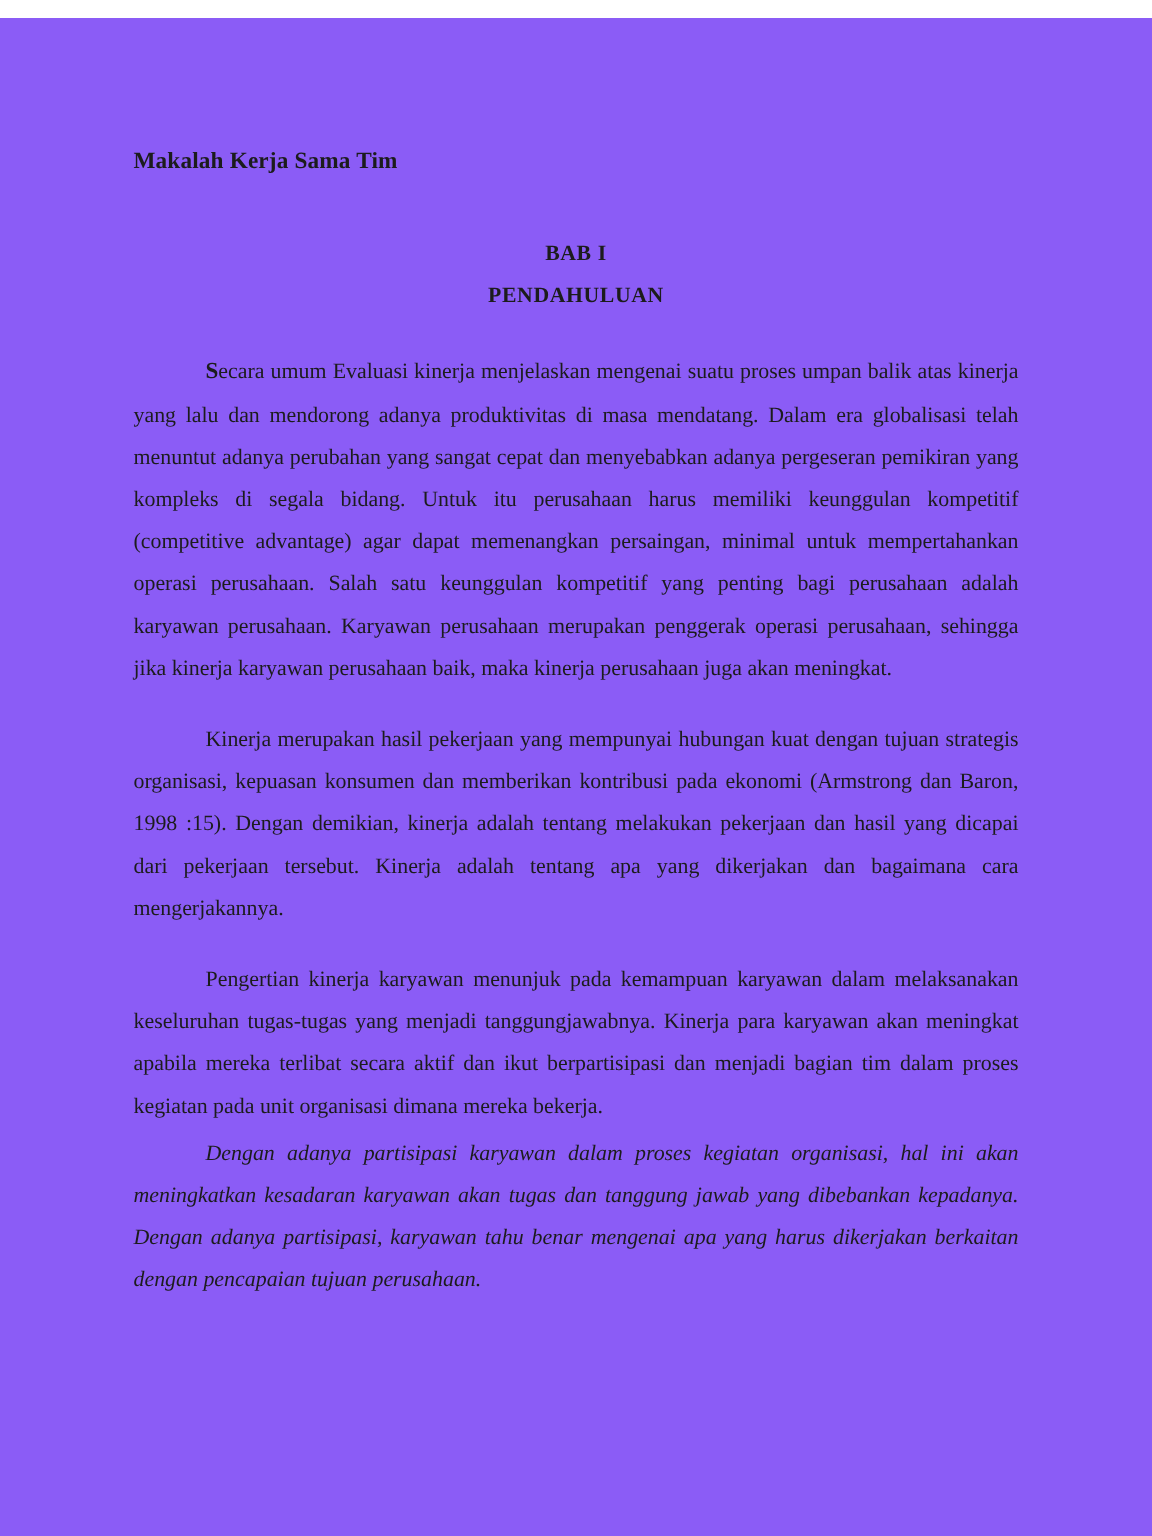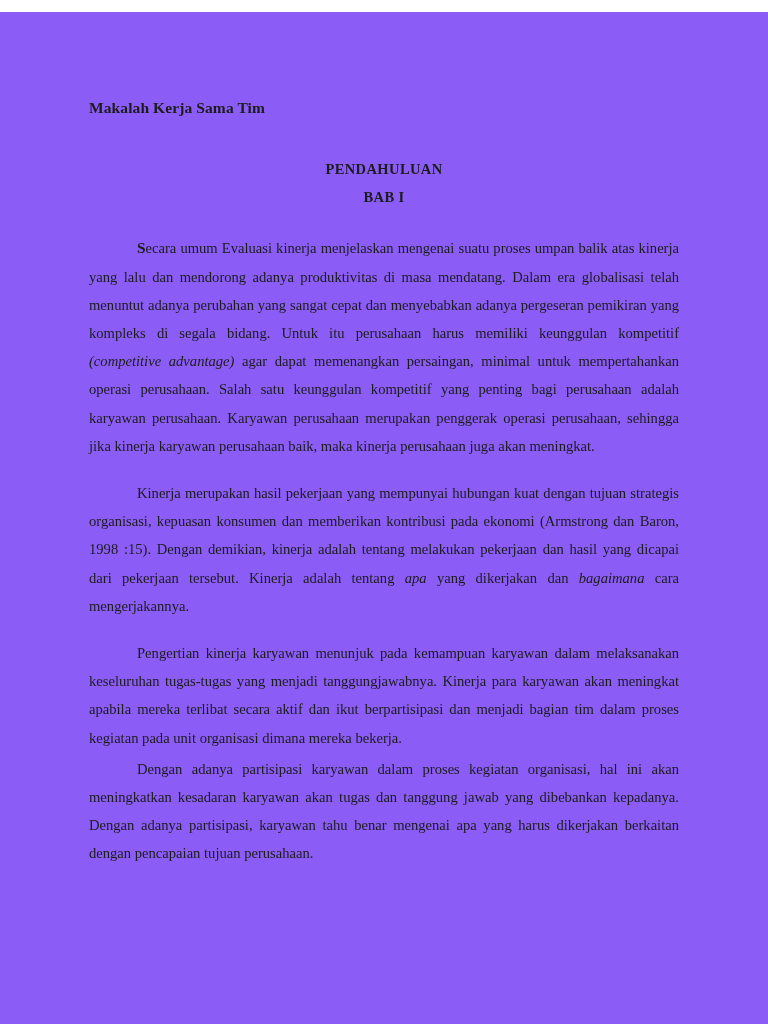--- a/index.html
+++ b/index.html
@@ -67,40 +67,40 @@
     hyphens: none;
   }
   p.body-par.first {
     margin-top: 23px;
   }
   p.body-par.gap {
     margin-top: 19px;
   }
   p.body-par.gap-small {
     margin-top: 3px;
+    font-style: italic;
   }
   .lead-cap {
     font-weight: 600;
     font-size: 15.4px;
   }
   .ital {
-    font-style: italic;
   }
 </style>
 </head>
 <body>
 
 <div class="page">
   <div class="content">
 
     <div class="doc-title">Makalah Kerja Sama Tim</div>
 
     <div class="chapter-block">
+      <div class="chapter-line">BAB I</div>
       <div class="chapter-line">PENDAHULUAN</div>
-      <div class="chapter-line">BAB I</div>
     </div>
 
 
     <p class="body-par first">
       <span class="lead-cap">S</span><span>ecara umum Evaluasi kinerja menjelaskan mengenai suatu proses umpan balik atas kinerja yang lalu dan mendorong adanya produktivitas di masa mendatang. Dalam era globalisasi telah menuntut adanya perubahan yang sangat cepat dan menyebabkan adanya pergeseran pemikiran yang kompleks di segala bidang. Untuk itu perusahaan harus memiliki keunggulan kompetitif </span><span class="ital">(competitive advantage)</span><span> agar dapat memenangkan persaingan, minimal untuk mempertahankan operasi perusahaan. Salah satu keunggulan kompetitif yang penting bagi perusahaan adalah karyawan perusahaan. Karyawan perusahaan merupakan penggerak operasi perusahaan, sehingga jika kinerja karyawan perusahaan baik, maka kinerja perusahaan juga akan meningkat.</span>
     </p>
 
     <p class="body-par gap">
       <span>Kinerja merupakan hasil pekerjaan yang mempunyai hubungan kuat dengan tujuan strategis organisasi, kepuasan konsumen dan memberikan kontribusi pada ekonomi (Armstrong dan Baron, 1998 :15). Dengan demikian, kinerja adalah tentang melakukan pekerjaan dan hasil yang dicapai dari pekerjaan tersebut. Kinerja adalah tentang </span><span class="ital">apa</span><span> yang dikerjakan dan </span><span class="ital">bagaimana</span><span> cara mengerjakannya.</span>
     </p>

